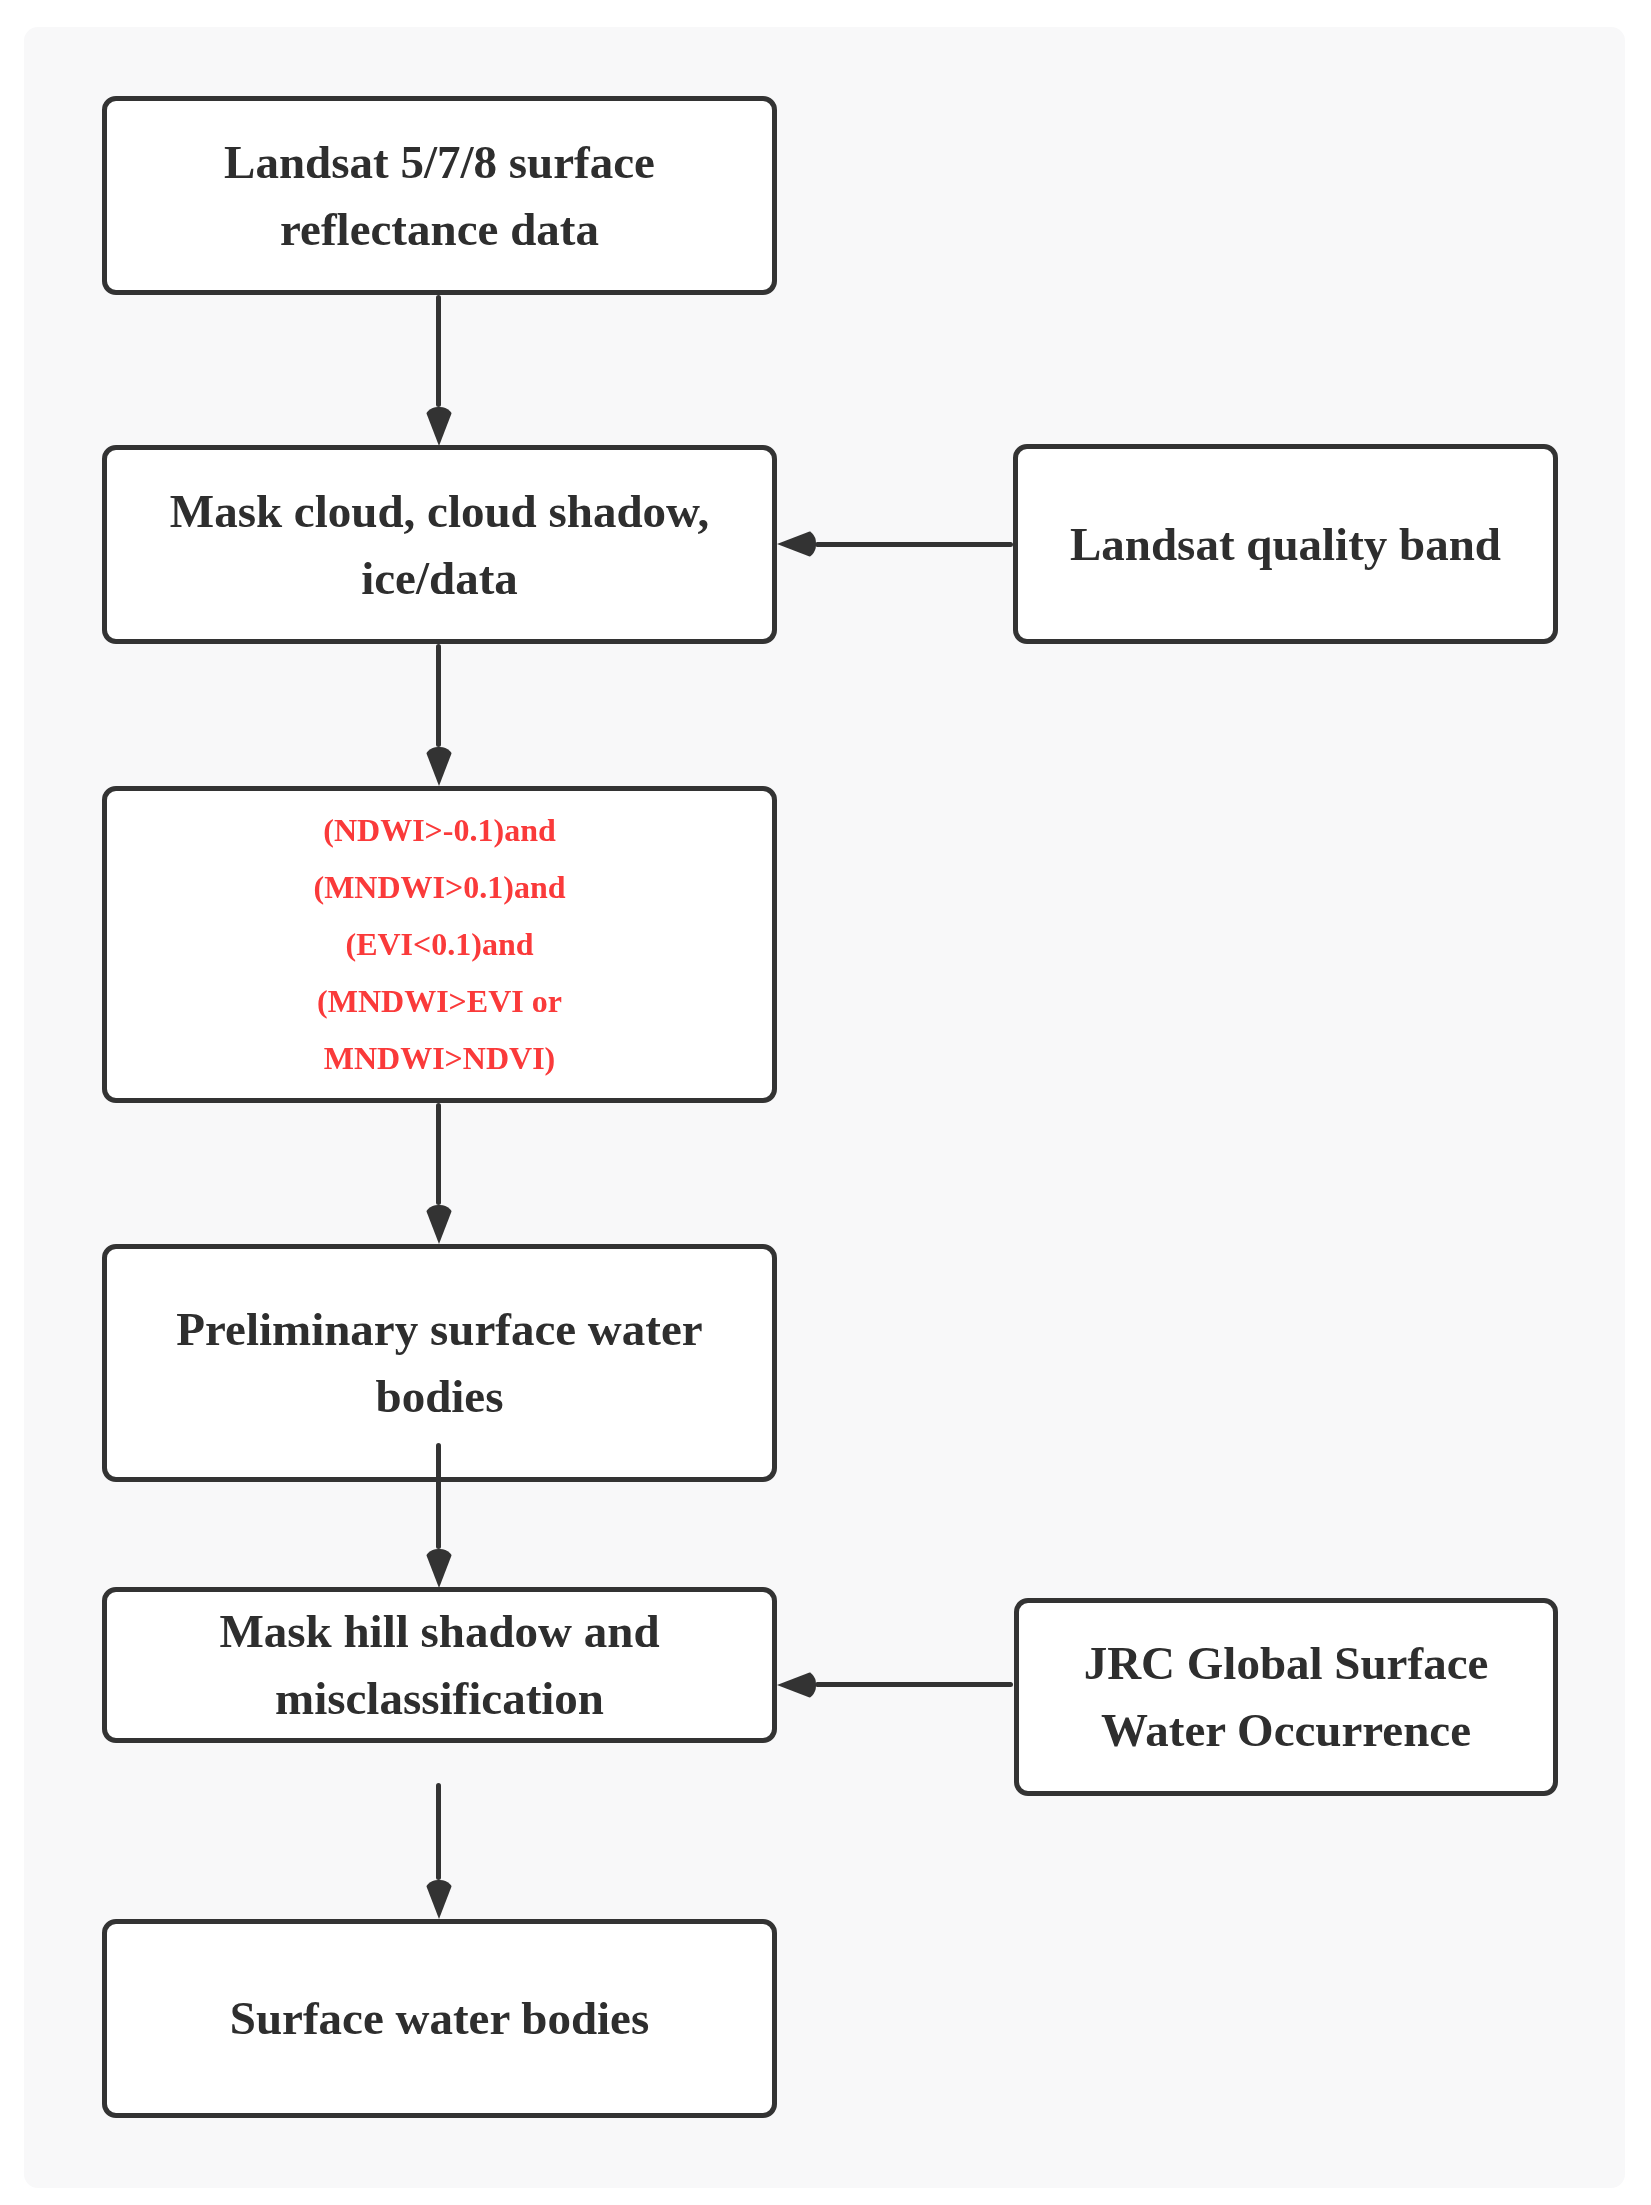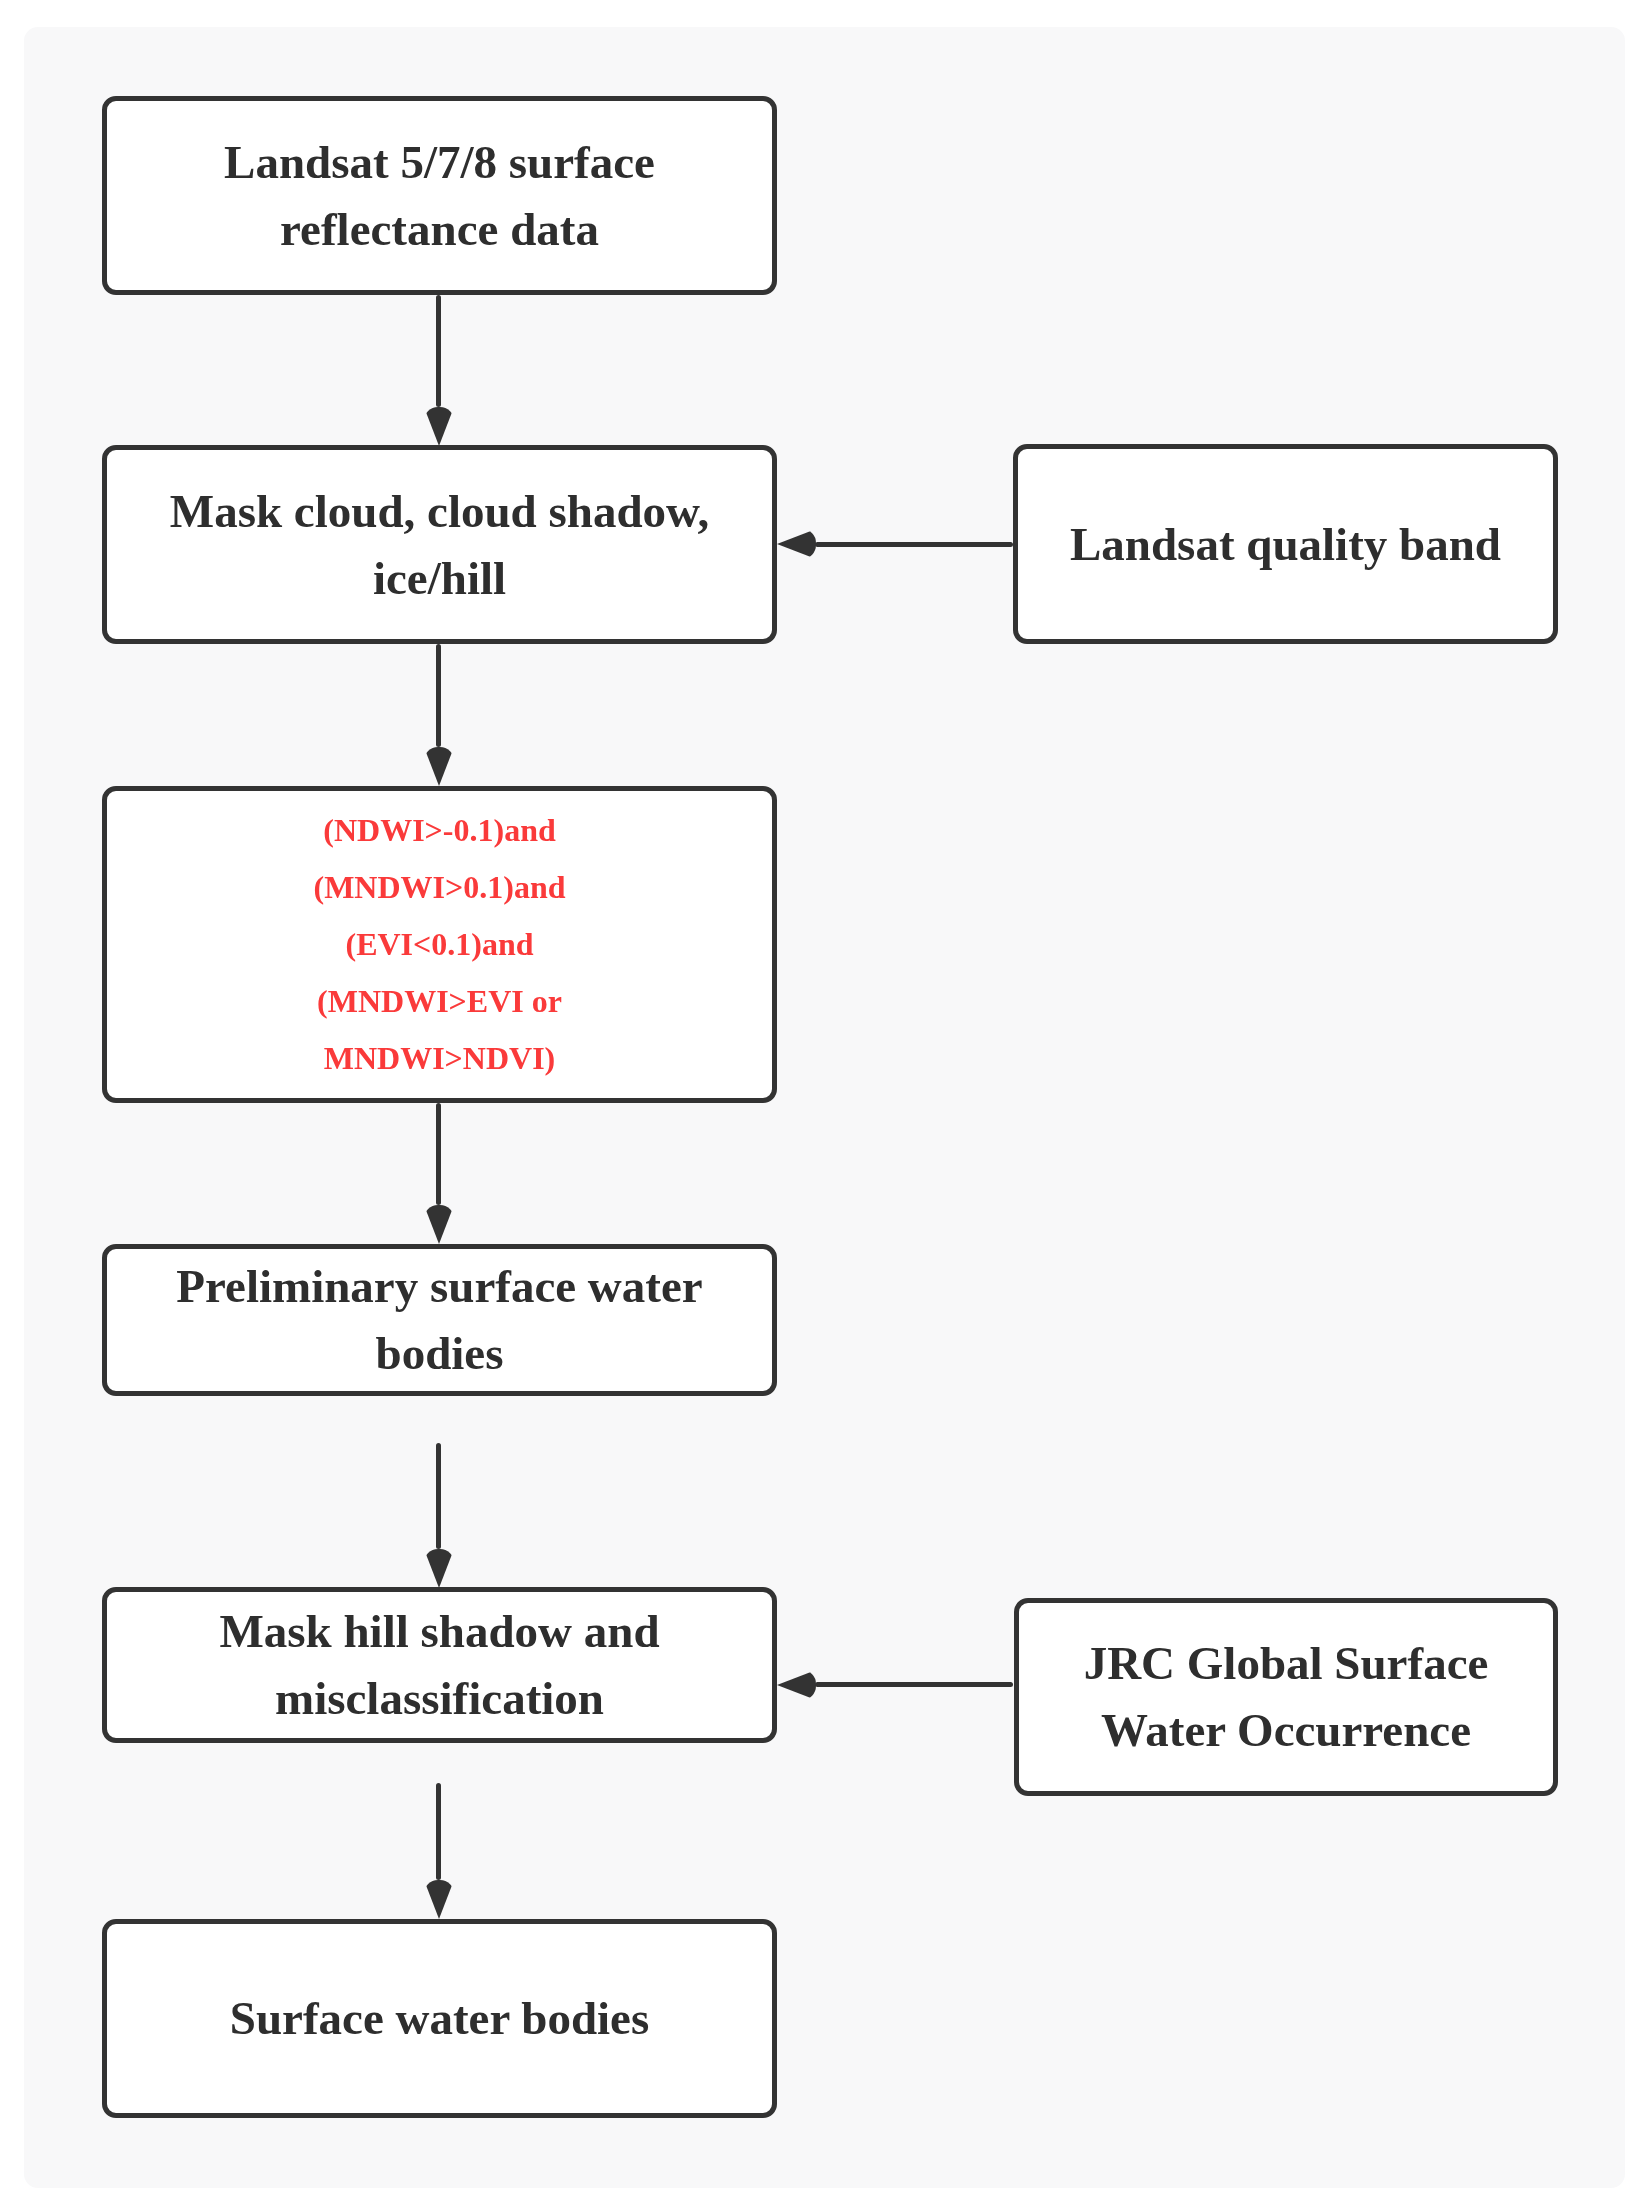--- a/index.html
+++ b/index.html
@@ -33,21 +33,21 @@
   }
   .node.red {
     color: var(--red, #fa3a3a);
     line-height: 57px;
     font-size: 32px;
   }
   
   .n-landsat   { left: 102px;  top: 96px;  width: 675px; height: 199px; }
   .n-maskcloud { left: 102px;  top: 445px;  width: 675px; height: 199px; }
   .n-criteria  { left: 102px;  top: 786px; width: 675px; height: 317px; }
-  .n-prelim    { left: 102px;  top: 1244px; width: 675px; height: 152px; }
+  .n-prelim    { left: 102px;  top: 1244px; width: 675px; height: 238px; }
   .n-maskhill  { left: 102px;  top: 1587px; width: 675px; height: 156px; }
   .n-surface   { left: 102px;  top: 1919px; width: 675px; height: 199px; }
   .n-quality   { left: 1013px; top: 444px;  width: 545px;  height: 200px; }
   .n-jrc       { left: 1014px; top: 1598px; width: 544px;  height: 198px; }
 
   
   .vline { position: absolute; width: 5.3px;  background: var(--stroke, #333333); left: 436px; }
   .hline { position: absolute; height: 5.3px; background: var(--stroke, #333333); }
   .head-down {
     position: absolute; width: 0; height: 0; left: 424px;
@@ -75,21 +75,21 @@
 <div class="canvas">
   <div class="page"></div>
 
   <div class="node n-landsat">
     <div>Landsat 5/7/8 surface</div>
     <div>reflectance data</div>
   </div>
 
   <div class="node n-maskcloud">
     <div>Mask cloud, cloud shadow,</div>
-    <div>ice/hill</div>
+    <div>ice/data</div>
   </div>
 
   <div class="node red n-criteria">
     <div>(NDWI&gt;-0.1)and</div>
     <div>(MNDWI&gt;0.1)and</div>
     <div>(EVI&lt;0.1)and</div>
     <div>(MNDWI&gt;EVI or</div>
     <div>MNDWI&gt;NDVI)</div>
   </div>
 

